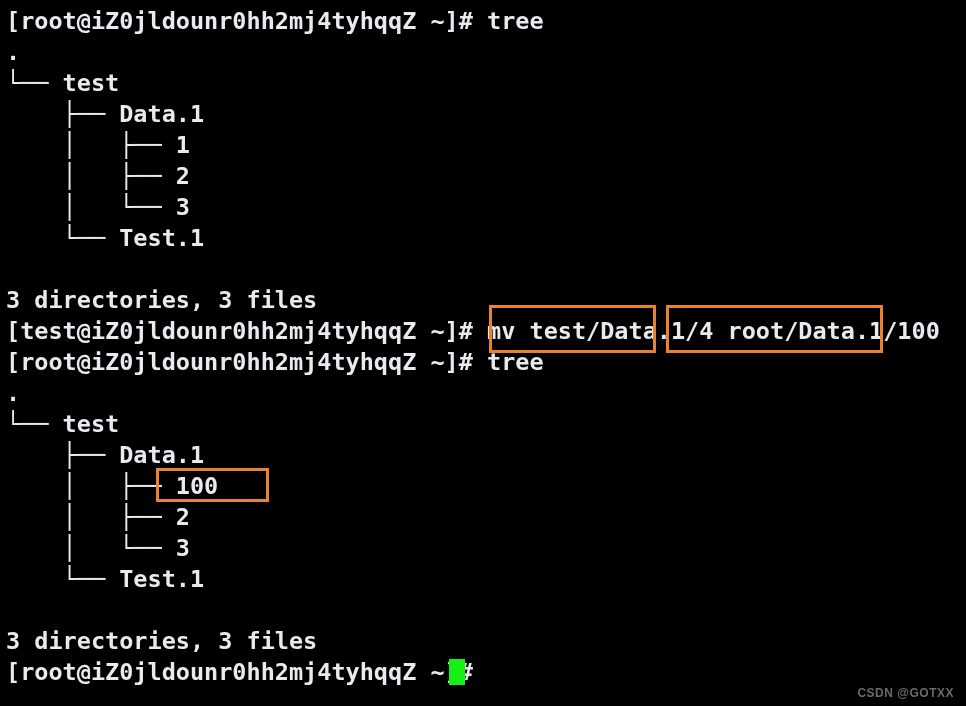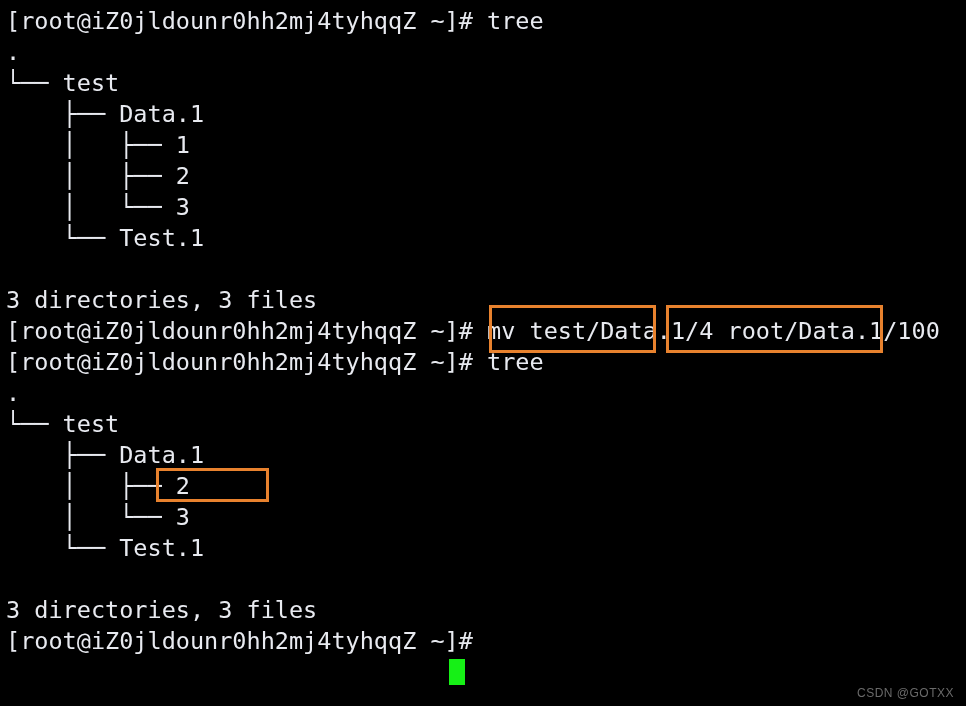--- a/index.html
+++ b/index.html
@@ -13,20 +13,21 @@
     overflow: hidden;
     font-family: "DejaVu Sans Mono", "Liberation Mono", monospace;
   }
   #terminal {
     position: relative;
     width: 966px;
     height: 706px;
     background: #000000;
     box-sizing: border-box;
     padding: 6px 0 0 6px;
+    font-weight: bold;
   }
   .line {
     height: 31px;
     line-height: 31px;
     font-size: 23.5px;
     letter-spacing: 0px;
     color: #e8eaf0;
     white-space: pre;
     position: relative;
   }
@@ -99,30 +100,31 @@
   <div class="line"><span>    │   ├── 2</span></div>
 
   <div class="line"><span>    │   └── 3</span></div>
 
   <div class="line"><span>    └── Test.1</span></div>
 
   <div class="line blank"><span> </span></div>
 
   <div class="line"><span>3 directories, 3 files</span></div>
 
-  <div class="line"><span class="tok">[root@iZ0jldounr0hh2mj4tyhqqZ ~]# mv </span><span class="tok">test/Data.1/4</span><span class="tok"> </span><span class="tok">root/Data.1/100</span></div>
+  <div class="line"><span class="tok">[test@iZ0jldounr0hh2mj4tyhqqZ ~]# mv </span><span class="tok">test/Data.1/4</span><span class="tok"> </span><span class="tok">root/Data.1/100</span></div>
 
   <div class="line"><span>[root@iZ0jldounr0hh2mj4tyhqqZ ~]# tree</span></div>
 
   <div class="line"><span>.</span></div>
 
   <div class="line"><span>└── test</span></div>
 
   <div class="line"><span>    ├── Data.1</span></div>
 
+  <div class="line"><span class="tok">    │   ├── </span><span class="tok">100</span></div>
 
   <div class="line"><span>    │   ├── 2</span></div>
 
   <div class="line"><span>    │   └── 3</span></div>
 
   <div class="line"><span>    └── Test.1</span></div>
 
   <div class="line blank"><span> </span></div>
 
   <div class="line"><span>3 directories, 3 files</span></div>

